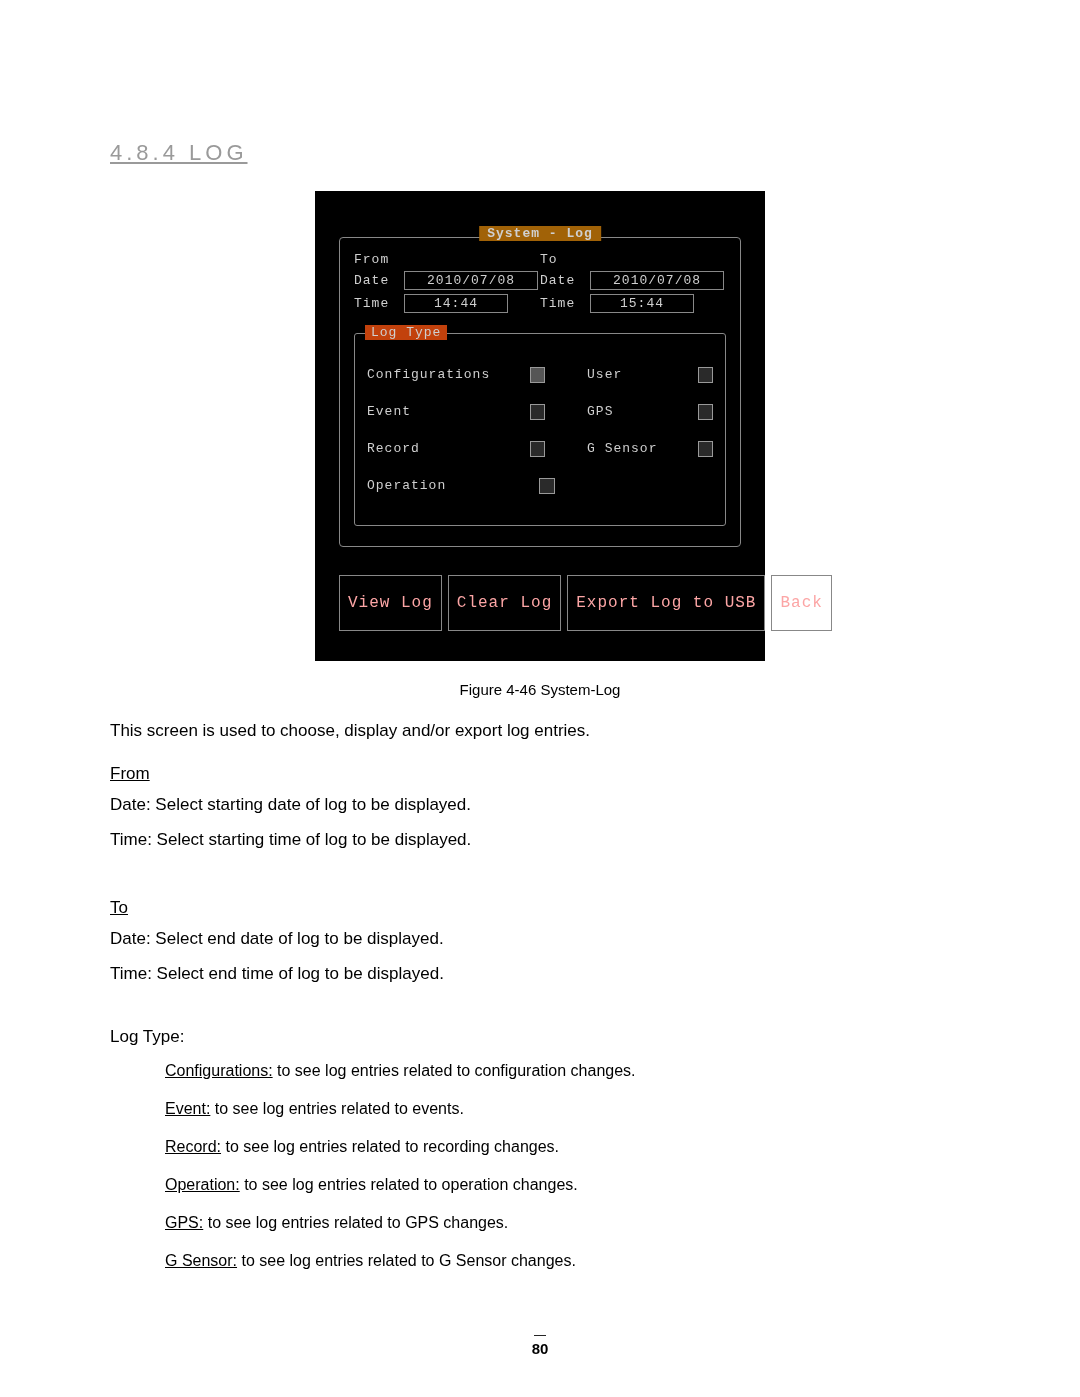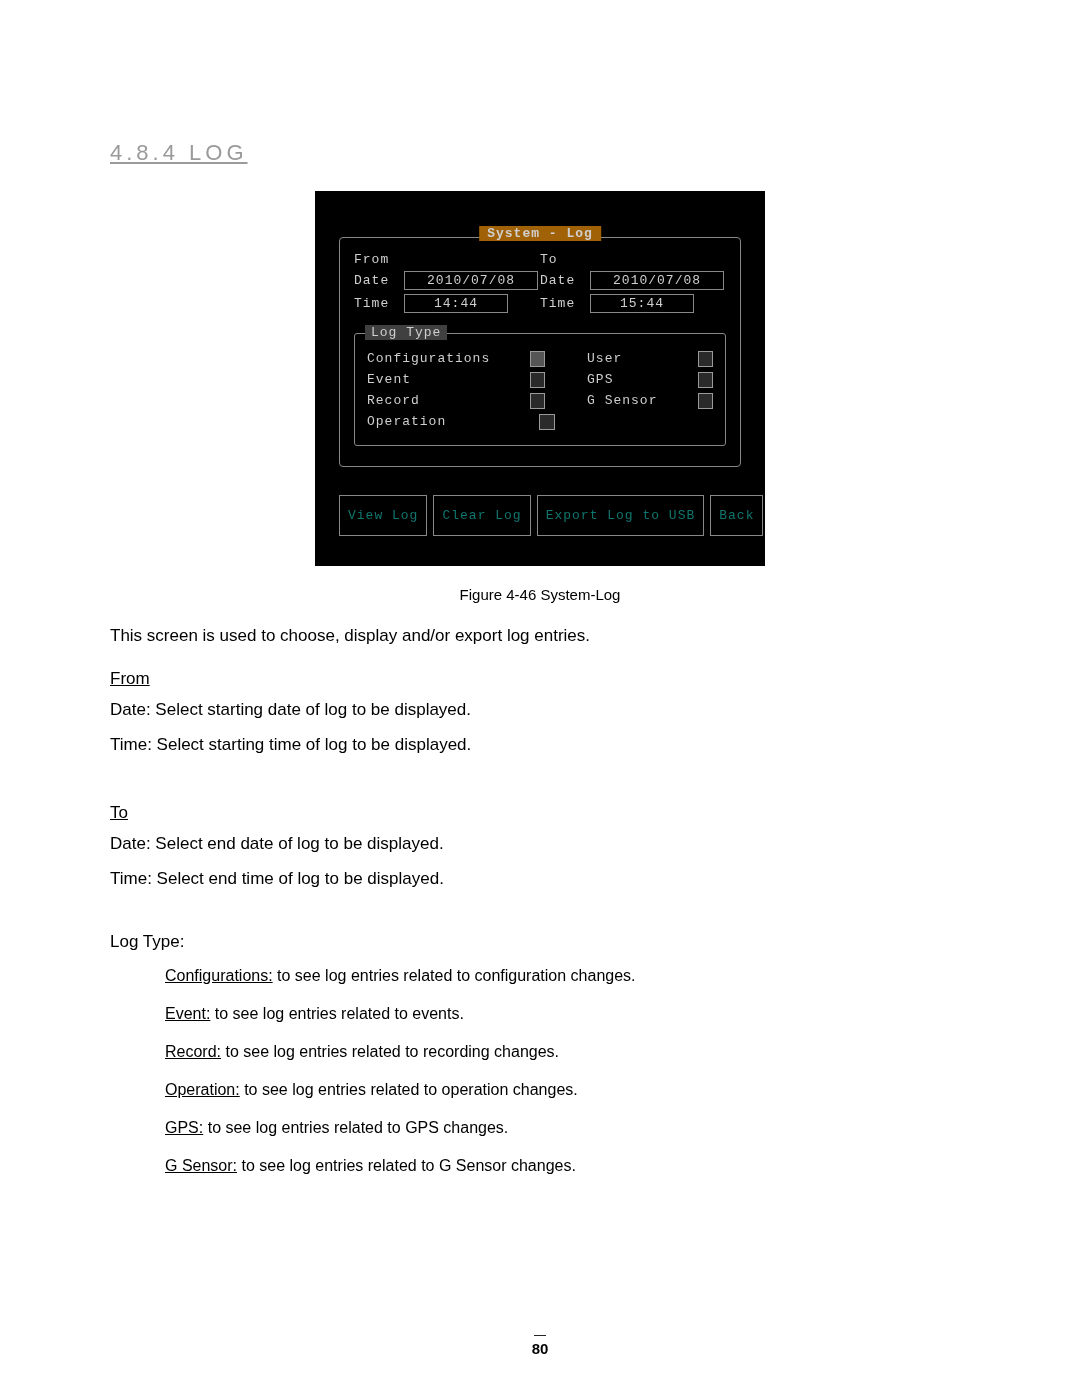--- a/index.html
+++ b/index.html
@@ -82,27 +82,27 @@
     border: 1px solid #888;
     border-radius: 3px;
     margin-top: 20px;
     padding: 12px 12px 10px 12px;
     position: relative;
   }
   .dvr-group-title {
     position: absolute;
     top: -9px;
     left: 10px;
-    background: #404040;
+    background: #c2410c;
     padding: 0 6px;
     color: #cfcfcf;
   }
   .chk-row {
     display: flex;
-    margin: 5px 0;
+    margin: 21px 0;
     gap: 7px;
   }
   .chk-row .lbl {
     display: inline-block;
     color: #cfcfcf;
   }
   .chk-row .lbl.c1 { width: 165px; }
   .chk-row .lbl.c2 { width: 110px; }
   .chk {
     display: inline-block;
@@ -115,25 +115,25 @@
   .chk.configs { background: #555; }
 
   .dvr-buttons {
     margin-top: 28px;
     display: flex;
     justify-content: space-between;
     gap: 6px;
   }
   .dvr-btn {
     border: 1px solid #888;
-    color: #0f766e;
-    padding: 12px 8px;
+    color: #fca5a5;
+    padding: 18px 8px;
     white-space: nowrap;
     font-family: inherit;
-    font-size: 13px;
+    font-size: 16px;
     letter-spacing: 1px;
   }
   .dvr-btn.wide { flex: 1; text-align: center; }
 
   .figure-caption {
     text-align: center;
     font-size: 15px;
     color: #000;
     margin: 2px 0 20px 0;
   }

